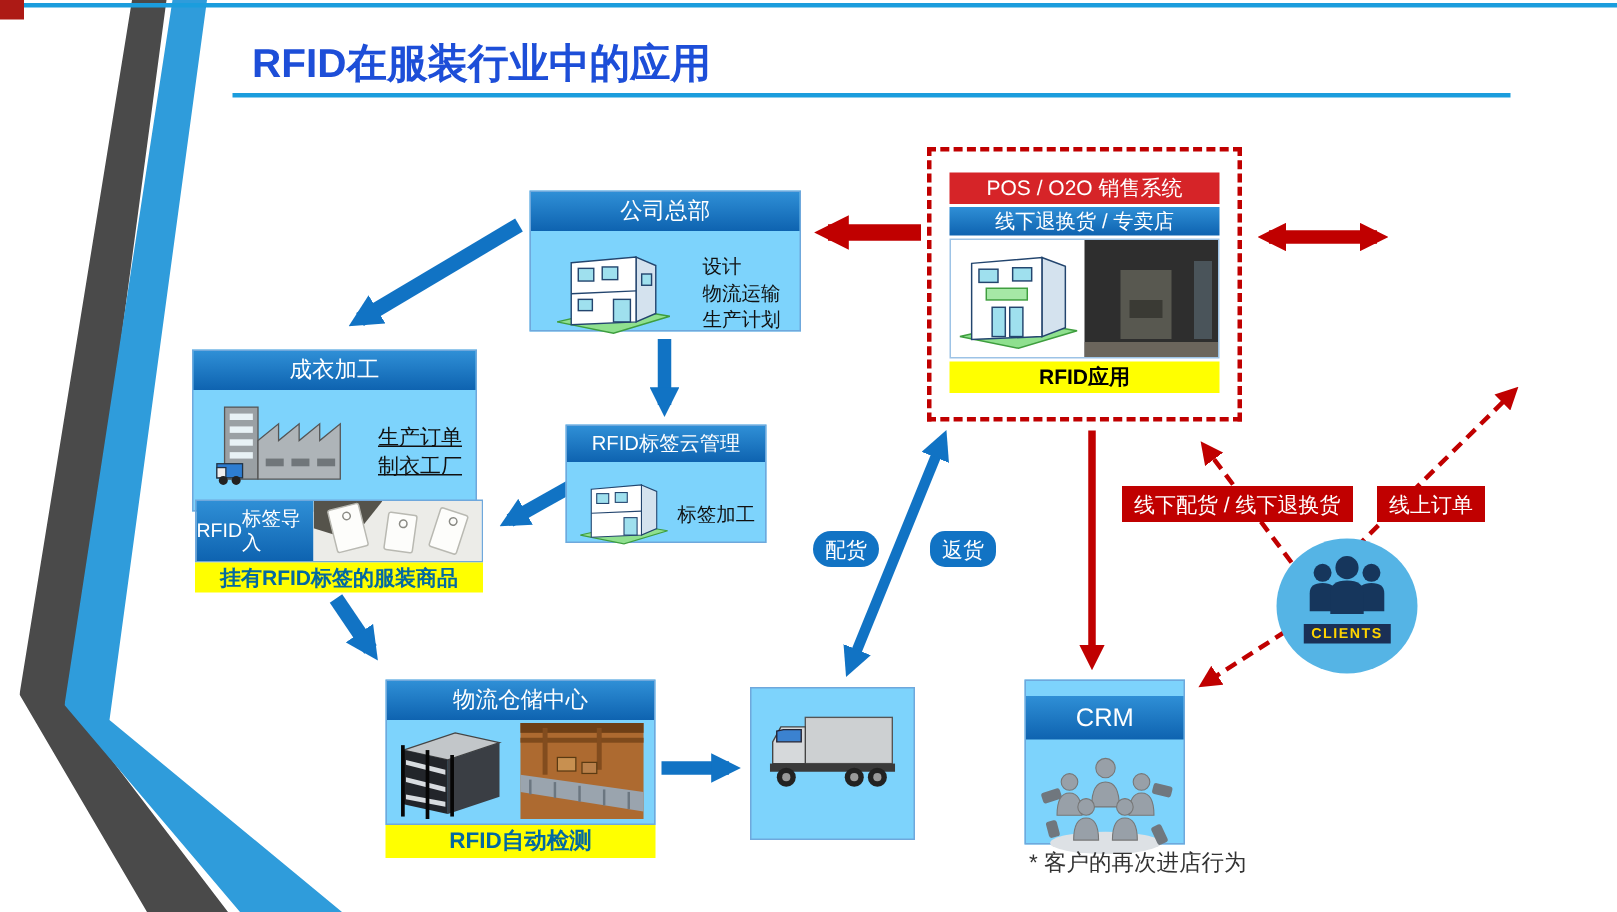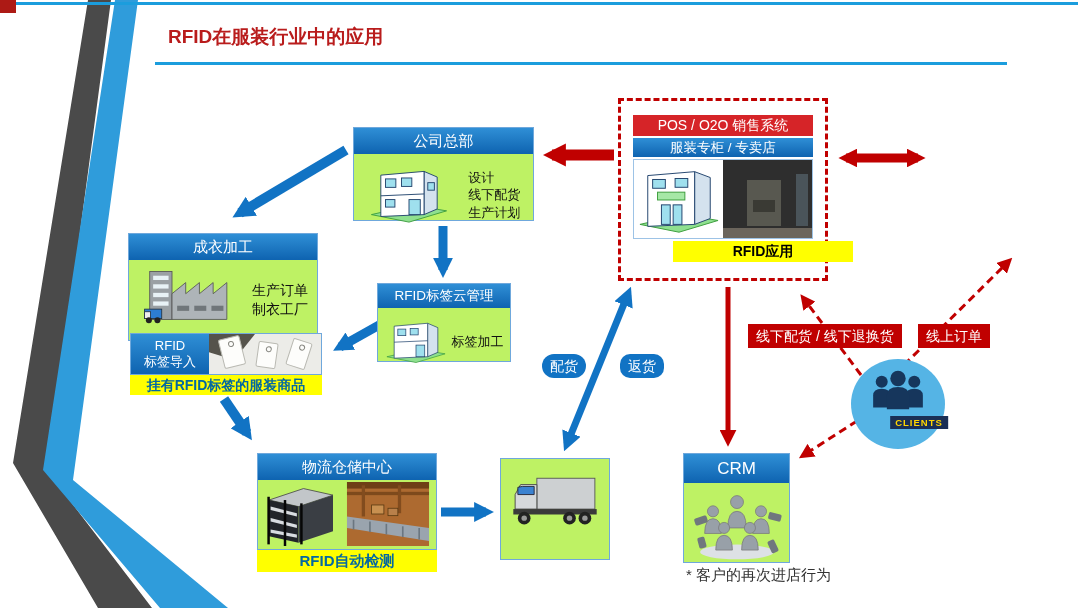--- a/index.html
+++ b/index.html
@@ -5,48 +5,48 @@
   html,body{margin:0;padding:0;background:#fff;}
   .canvas{position:relative;width:1078px;height:608px;background:#fff;overflow:hidden;
           font-family:"Liberation Sans","DejaVu Sans",sans-serif;}
   
   .top-line{position:absolute;left:0;top:2px;width:1078px;height:3px;background:#1B9DDD;z-index:4;}
   .corner-square{position:absolute;left:0;top:0;width:16px;height:13px;background:#AD1A15;z-index:5;}
   .stripe{position:absolute;left:0;top:0;width:260px;height:608px;z-index:1;}
   .stripe-gray{background:#4A4A4A;clip-path:polygon(88px 0,111px 0,48px 472px,152px 608px,98px 608px,13px 463px);}
   .stripe-blue{background:#2F9CDB;clip-path:polygon(115px 0,138px 0,73px 480px,228px 608px,160px 608px,43px 470px);}
   
-  .title{position:absolute;left:168px;top:24px;margin:0;font-size:19px;font-weight:bold;color:#b91c1c;z-index:6;}
+  .title{position:absolute;left:168px;top:24px;margin:0;font-size:27px;font-weight:bold;color:#1d4ed8;z-index:6;}
   .title-underline{position:absolute;left:155px;top:62px;width:852px;height:3px;background:#1B9DDD;z-index:6;}
   
   .arrows{position:absolute;left:0;top:0;width:1078px;height:608px;z-index:2;pointer-events:none;}
   
-  .node{position:absolute;background:#bef264;border:1.5px solid #6FA8DC;box-sizing:border-box;z-index:3;}
+  .node{position:absolute;background:#7dd3fc;border:1.5px solid #6FA8DC;box-sizing:border-box;z-index:3;}
   .node-header{background:linear-gradient(180deg,#2F8FD6 0%,#0E63B0 100%);color:#fff;text-align:center;
                font-size:15px;height:26px;line-height:26px;overflow:hidden;white-space:nowrap;}
   .node-body{display:flex;align-items:center;justify-content:space-around;padding:8px 4px;}
   .node-lines{font-size:13px;color:#111;line-height:1.35;}
   
   .n-hq{left:353px;top:127px;width:181px;height:94px;}
   .n-garment{left:128px;top:233px;width:190px;height:108px;}
   .n-cloud{left:377px;top:283px;width:134px;height:79px;}
   .n-cloud .node-header{font-size:13.5px;height:24px;line-height:24px;}
   .n-warehouse{left:257px;top:453px;width:180px;height:97px;}
   .n-transport{left:500px;top:458px;width:110px;height:102px;}
   .n-crm{left:683px;top:453px;width:107px;height:110px;}
-  .n-crm .node-header{height:29px;line-height:29px;font-size:17px;}
+  .n-crm .node-header{height:29px;line-height:29px;font-size:17px;margin-top:10px;}
   
   .yellow-bar{position:absolute;background:#FFFF00;color:#0369a1;font-weight:bold;text-align:center;z-index:3;}
   .cap-tag{left:130px;top:375px;width:192px;height:20px;line-height:20px;font-size:14px;}
   .cap-warehouse{left:257px;top:550px;width:180px;height:22px;line-height:22px;font-size:15px;}
   
   .tag-import{position:absolute;left:130px;top:333px;width:192px;height:42px;display:flex;z-index:3;
               border:1px solid #6FA8DC;box-sizing:border-box;}
   .tag-import-label{width:78px;background:linear-gradient(180deg,#2F8FD6,#0E63B0);color:#fff;font-size:13px;
-                    display:flex;flex-direction:column;align-items:center;justify-content:center;line-height:1.25;}
+                    display:flex;flex-direction:row;align-items:center;justify-content:center;line-height:1.25;}
   .tag-photo{flex:1;position:relative;background:#ECECE8;overflow:hidden;}
   .tag-hand{position:absolute;left:0;top:0;width:46px;height:26px;background:#55534B;
             clip-path:polygon(0 0,100% 0,55% 100%,0 70%);}
   .tag-card{position:absolute;background:#FDFDFB;border:1px solid #B9B9B2;border-radius:2px;}
   .tag-card.c1{left:12px;top:3px;width:20px;height:28px;transform:rotate(-14deg);}
   .tag-card.c2{left:48px;top:8px;width:18px;height:24px;transform:rotate(8deg);}
   .tag-card.c3{left:80px;top:6px;width:18px;height:26px;transform:rotate(18deg);}
   .tag-hole{position:absolute;left:50%;top:3px;width:4px;height:4px;margin-left:-2px;border:1px solid #8A8A84;border-radius:50%;}
   
   .pos-wrap{position:absolute;left:618px;top:98px;width:210px;height:183px;border:3px dashed #C00000;
@@ -57,34 +57,34 @@
             background:linear-gradient(180deg,#2F8FD6,#0E63B0);color:#fff;text-align:center;font-size:13.5px;}
   .pos-images{position:absolute;left:12px;top:58px;width:180px;height:80px;display:flex;border:1px solid #9DC3E6;box-sizing:border-box;}
   .pos-store{width:50%;background:#fff;display:flex;align-items:center;justify-content:center;}
   .pos-photo{width:50%;position:relative;background:#2E2E2E;overflow:hidden;}
   .jeep-sign{position:absolute;left:0;top:4px;width:100%;text-align:center;color:#E8E8E8;font-size:10px;font-weight:bold;margin-top:16px;}
   .jeep-door{position:absolute;left:24px;top:20px;width:34px;height:46px;background:#585850;}
   .jeep-rack{position:absolute;left:30px;top:40px;width:22px;height:12px;background:#3A3A34;}
   .jeep-banner{position:absolute;right:4px;top:14px;width:12px;height:52px;background:#4A545A;}
   .jeep-floor{position:absolute;left:0;bottom:0;width:100%;height:10px;background:#6B655C;}
   .pos-yellow{position:absolute;left:12px;top:140px;width:180px;height:21px;line-height:21px;background:#FFFF00;
-              color:#000;font-weight:bold;text-align:center;font-size:14px;margin-left:40px;}
+              color:#000;font-weight:bold;text-align:center;font-size:14px;}
   
   .flow-label{position:absolute;height:24px;line-height:24px;padding:0 8px;color:#fff;font-size:14px;z-index:3;white-space:nowrap;}
   .fl-blue{background:#1173C4;}
   .fl-red{background:#C00000;}
   .fl-dispatch{left:542px;top:354px;border-radius:12px;}
   .fl-return{left:620px;top:354px;border-radius:10px;}
   .fl-offline{left:748px;top:324px;}
   .fl-online{left:918px;top:324px;}
   
   .clients{position:absolute;left:851px;top:359px;width:94px;height:90px;border-radius:50%;background:#55B4E5;z-index:3;}
   .clients svg{position:absolute;left:17px;top:10px;}
   .clients-badge{position:absolute;left:50%;top:57px;transform:translateX(-50%);background:#1A2F55;color:#FFD400;
-                 font-size:9.5px;font-weight:bold;letter-spacing:1px;padding:1px 5px;margin-left:21px;}
+                 font-size:9.5px;font-weight:bold;letter-spacing:1px;padding:1px 5px;}
   
   .crm-note{position:absolute;left:686px;top:566px;font-size:15px;color:#333;z-index:3;}
 </style>
 </head>
 <body>
 
 <div class="canvas">
 
   <div class="stripe stripe-gray"></div>
   <div class="stripe stripe-blue"></div>
@@ -137,21 +137,21 @@
           <line x1="12" y1="36" x2="58" y2="34" stroke="#23456E"></line>
           <rect x="17" y="18" width="11" height="9" fill="#9FE0EE" stroke="#23456E"></rect>
           <rect x="34" y="17" width="11" height="9" fill="#9FE0EE" stroke="#23456E"></rect>
           <rect x="17" y="40" width="10" height="8" fill="#9FE0EE" stroke="#23456E"></rect>
           <rect x="42" y="40" width="12" height="16" fill="#9FE0EE" stroke="#23456E"></rect>
           <rect x="62" y="22" width="7" height="8" fill="#9FE0EE" stroke="#23456E"></rect>
         </svg>
       </span>
       <div class="node-lines">
         <div>设计</div>
-        <div>线下配货</div>
+        <div>物流运输</div>
         <div>生产计划</div>
       </div>
     </div>
   </div>
 
   <div class="node n-garment">
     <div class="node-header">成衣加工</div>
     <div class="node-body">
       <span>
         <svg width="104" height="60" viewBox="0 0 110 70">
@@ -163,21 +163,21 @@
           <polygon points="34,30 50,17 50,30 66,17 66,30 82,17 82,30 98,17 98,60 34,60" fill="#AEB4B8" stroke="#555"></polygon>
           <rect x="40" y="44" width="14" height="6" fill="#70767A"></rect>
             <rect x="60" y="44" width="14" height="6" fill="#70767A"></rect>
           <rect x="80" y="44" width="14" height="6" fill="#70767A"></rect>
           <rect x="2" y="48" width="20" height="11" fill="#2D7DD2" stroke="#234"></rect>
           <rect x="2" y="51" width="7" height="8" fill="#EEE" stroke="#234"></rect>
           <circle cx="7" cy="61" r="3.5" fill="#222"></circle>
             <circle cx="17" cy="61" r="3.5" fill="#222"></circle>
         </svg>
       </span>
-      <div class="node-lines" style="font-size:14px;">
+      <div class="node-lines" style="font-size:14px;text-decoration:underline;">
         <div>生产订单</div>
         <div>制衣工厂</div>
       </div>
     </div>
   </div>
 
   <div class="node n-cloud">
     <div class="node-header">RFID标签云管理</div>
     <div class="node-body">
       <span>
@@ -296,21 +296,21 @@
               <path d="M55,64 q0,-16 9,-16 q9,0 9,16 z"></path>
           </g>
         </svg>
       </span>
     </div>
   </div>
   <div class="crm-note">* 客户的再次进店行为</div>
 
   <div class="pos-wrap">
     <div class="pos-red">POS / O2O 销售系统</div>
-    <div class="pos-blue">服装专柜 / 专卖店</div>
+    <div class="pos-blue">线下退换货 / 专卖店</div>
     <div class="pos-images">
       <div class="pos-store">
         <svg width="82" height="74" viewBox="0 0 84 72">
           <polygon points="2,62 42,70 82,58 46,52" fill="#8FE08F" stroke="#3E9E3E"></polygon>
           <polygon points="58,8 74,14 74,56 58,62" fill="#D4E2EE" stroke="#23456E"></polygon>
           <polygon points="10,12 58,8 58,62 10,64" fill="#FFFFFF" stroke="#23456E"></polygon>
           <rect x="15" y="16" width="13" height="9" fill="#9FE0EE" stroke="#23456E"></rect>
           <rect x="38" y="15" width="13" height="9" fill="#9FE0EE" stroke="#23456E"></rect>
           <rect x="20" y="29" width="28" height="8" fill="#A6E8A6" stroke="#3E9E3E"></rect>
           <rect x="24" y="42" width="9" height="20" fill="#9FE0EE" stroke="#23456E"></rect>

